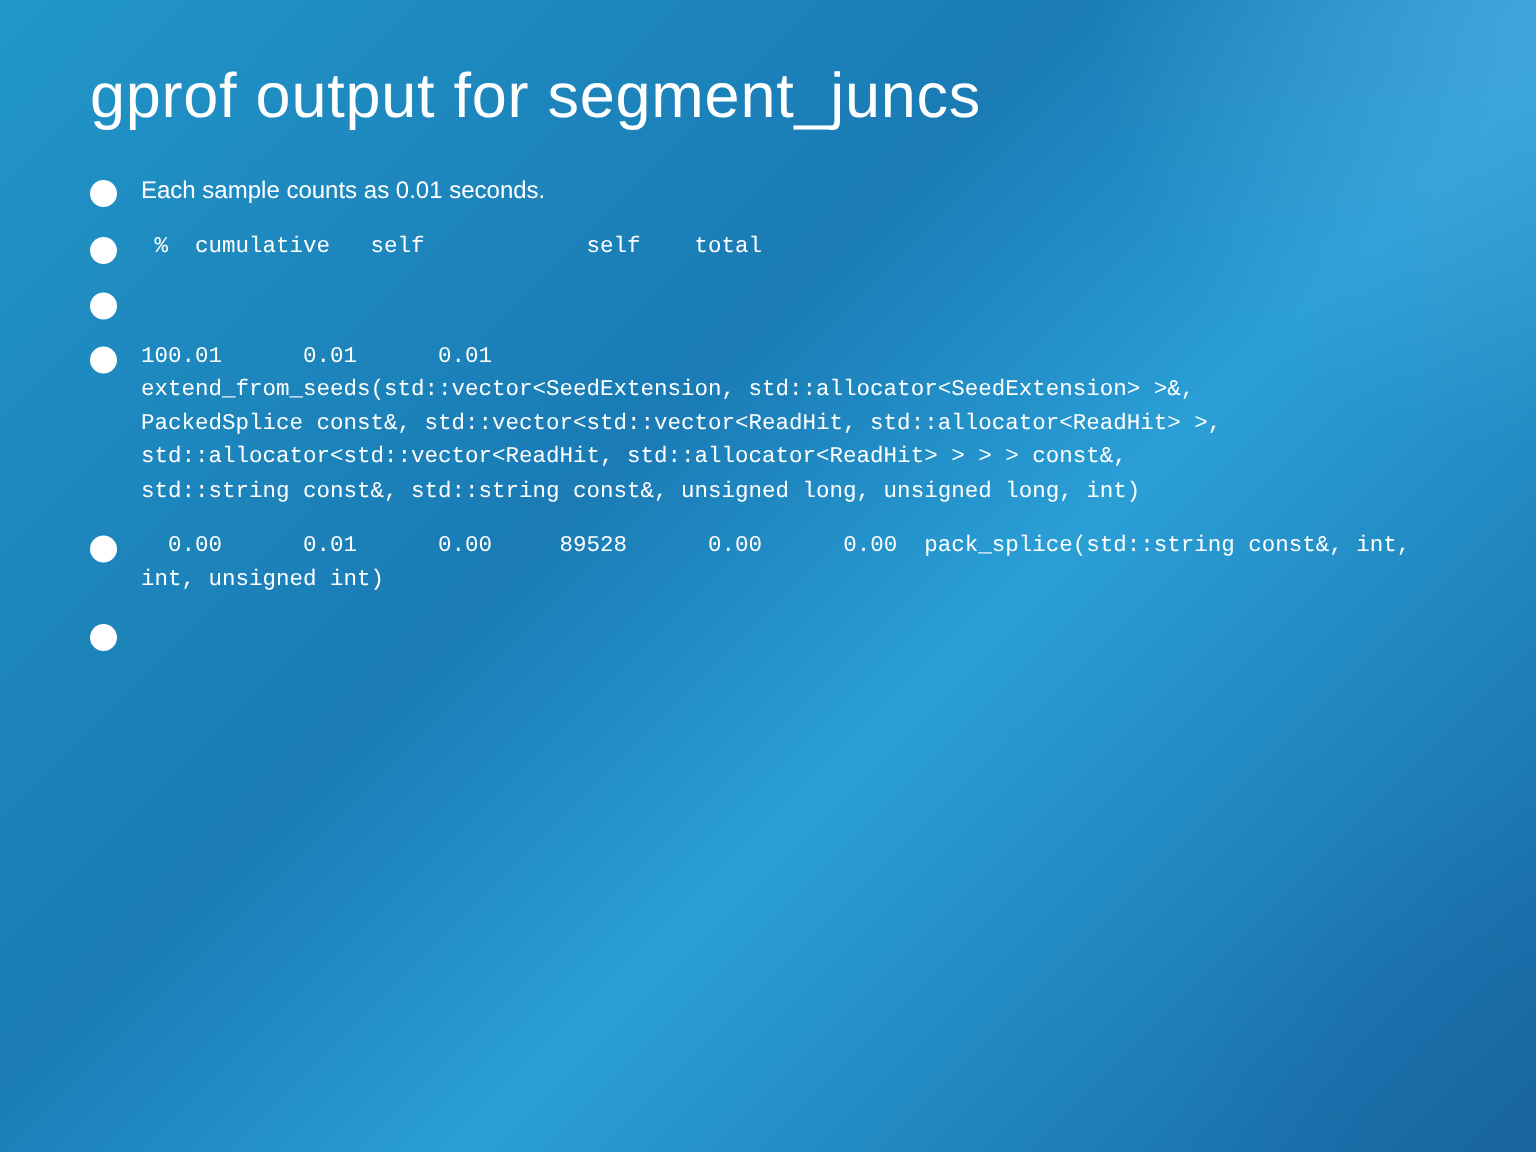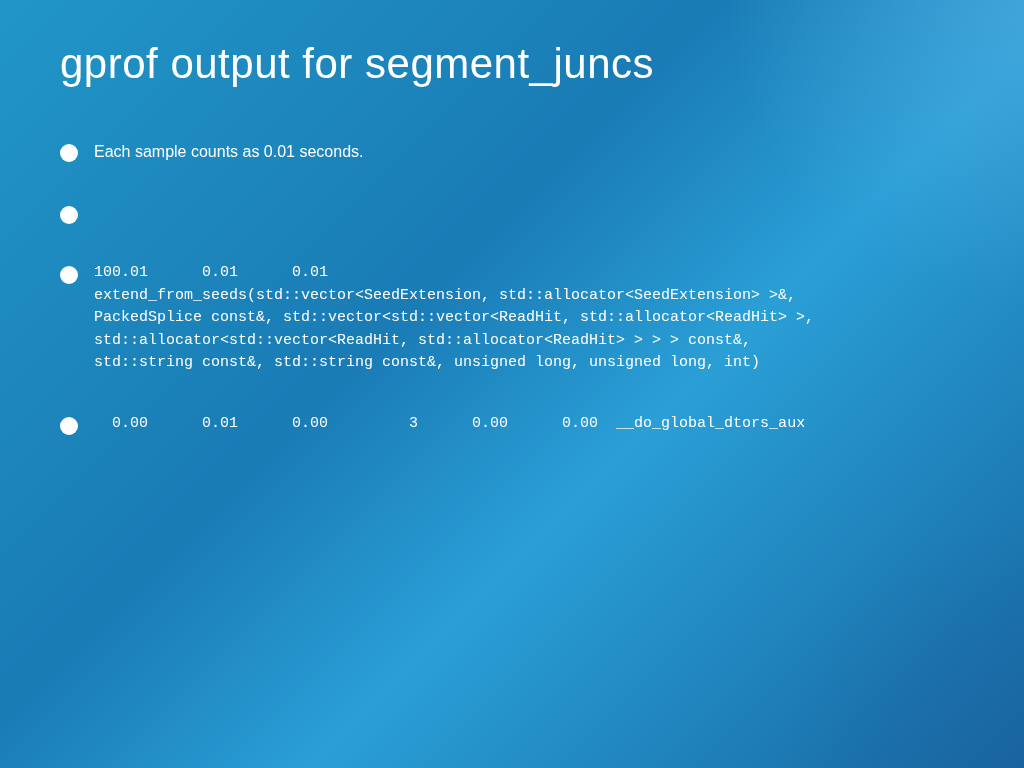--- a/index.html
+++ b/index.html
@@ -63,21 +63,20 @@
       display: flex;
       flex-direction: column;
       gap: 0;
     }
 
     .bullet-item {
       display: flex;
       align-items: flex-start;
       margin-bottom: 14px;
       color: white;
-      margin-top: 24px;
     }
 
     .bullet-dot {
       min-width: 18px;
       height: 18px;
       background: white;
       border-radius: 50%;
       margin-right: 16px;
       margin-top: 4px;
       flex-shrink: 0;
@@ -102,27 +101,35 @@
   <h1 class="title">gprof output for segment_juncs</h1>
 
   <div class="content">
 
   <div class="bullet-item">
         <div class="bullet-dot"></div>
         <div class="bullet-text normal" style="white-space: pre-wrap;">Each sample counts as 0.01 seconds.</div>
       </div>
       <div class="bullet-item">
         <div class="bullet-dot"></div>
+        <div class="bullet-text" style="white-space: pre-wrap;"> %  cumulative   self            self    total</div>
+      </div>
+      <div class="bullet-item">
+        <div class="bullet-dot"></div>
       </div>
       <div class="bullet-item">
         <div class="bullet-dot"></div>
         <div class="bullet-text" style="white-space: pre-wrap;">100.01      0.01      0.01
 extend_from_seeds(std::vector&lt;SeedExtension, std::allocator&lt;SeedExtension&gt; &gt;&amp;,
 PackedSplice const&amp;, std::vector&lt;std::vector&lt;ReadHit, std::allocator&lt;ReadHit&gt; &gt;,
 std::allocator&lt;std::vector&lt;ReadHit, std::allocator&lt;ReadHit&gt; &gt; &gt; &gt; const&amp;,
 std::string const&amp;, std::string const&amp;, unsigned long, unsigned long, int)</div>
       </div>
       <div class="bullet-item">
         <div class="bullet-dot"></div>
-        <div class="bullet-text" style="white-space: pre-wrap;">  0.00      0.01      0.00         3      0.00      0.00  __do_global_dtors_aux</div>
+        <div class="bullet-text" style="white-space: pre-wrap;">  0.00      0.01      0.00     89528      0.00      0.00  pack_splice(std::string const&amp;, int,
+int, unsigned int)</div>
+      </div>
+      <div class="bullet-item">
+        <div class="bullet-dot"></div>
       </div>
     </div>
 </div>
 
 </body></html>

